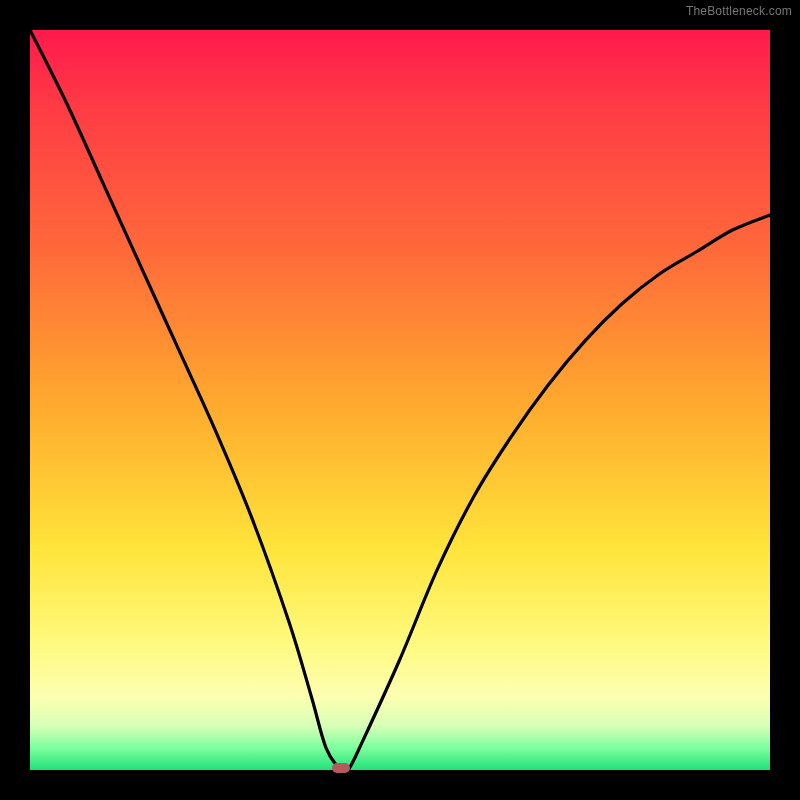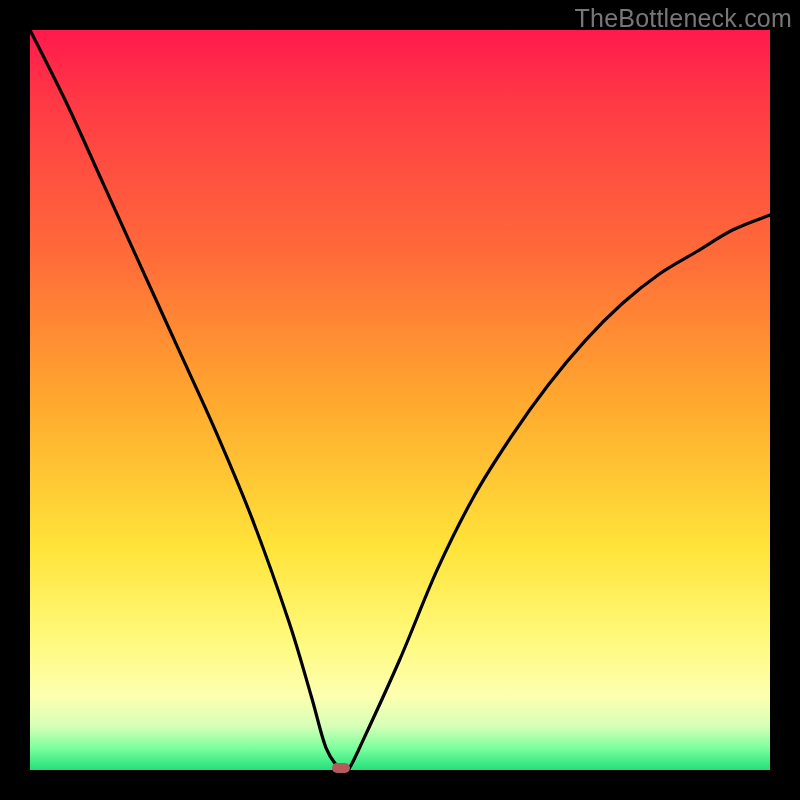--- a/index.html
+++ b/index.html
@@ -38,21 +38,21 @@
       #d8ffb8 94%,
       #7dff9e 97%,
       #22e07a 100%
     );
   }
   .watermark {
     position: absolute;
     top: 4px;
     right: 8px;
     color: #777;
-    font-size: 25px;
+    font-size: 12px;
     font-weight: 500;
     letter-spacing: 0.2px;
     user-select: none;
   }
   svg.curve {
     position: absolute;
     left: 0;
     top: 0;
     width: 740px;
     height: 740px;

